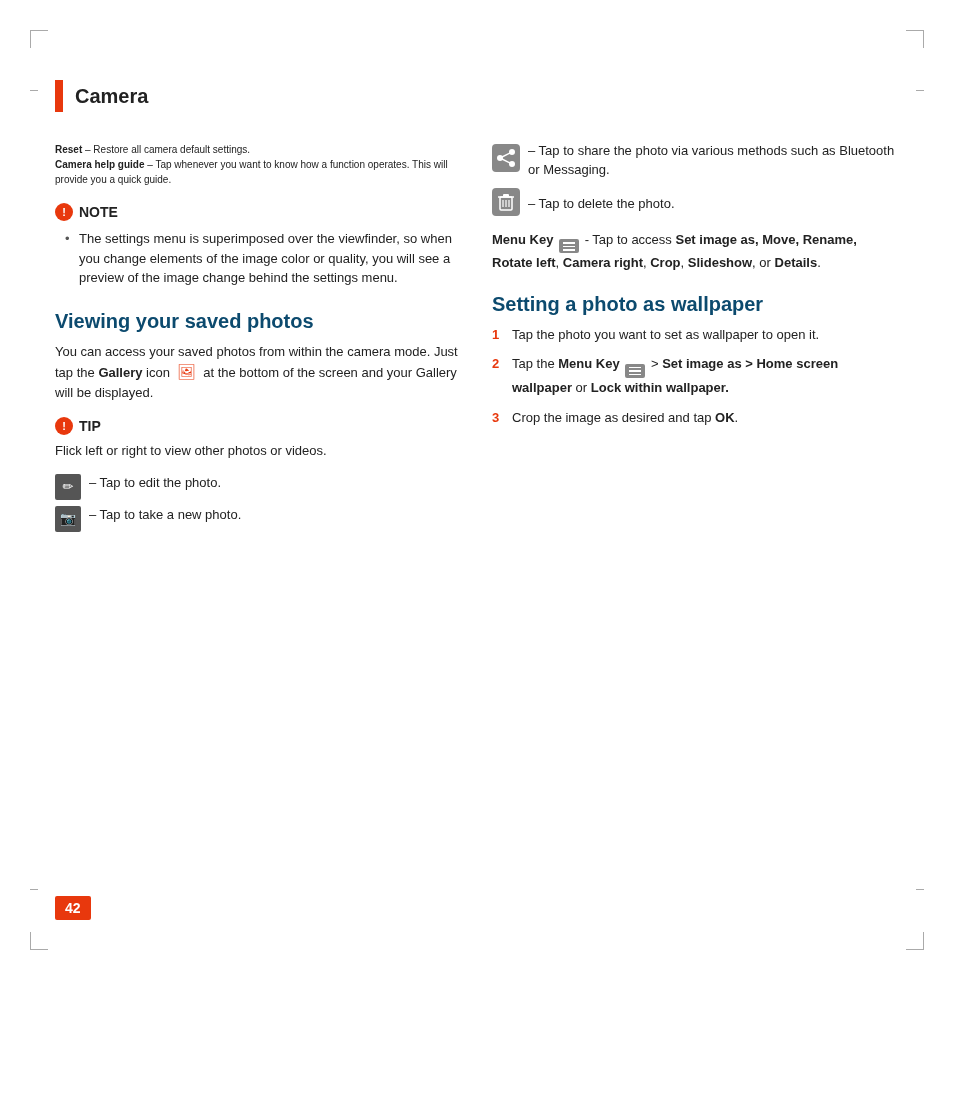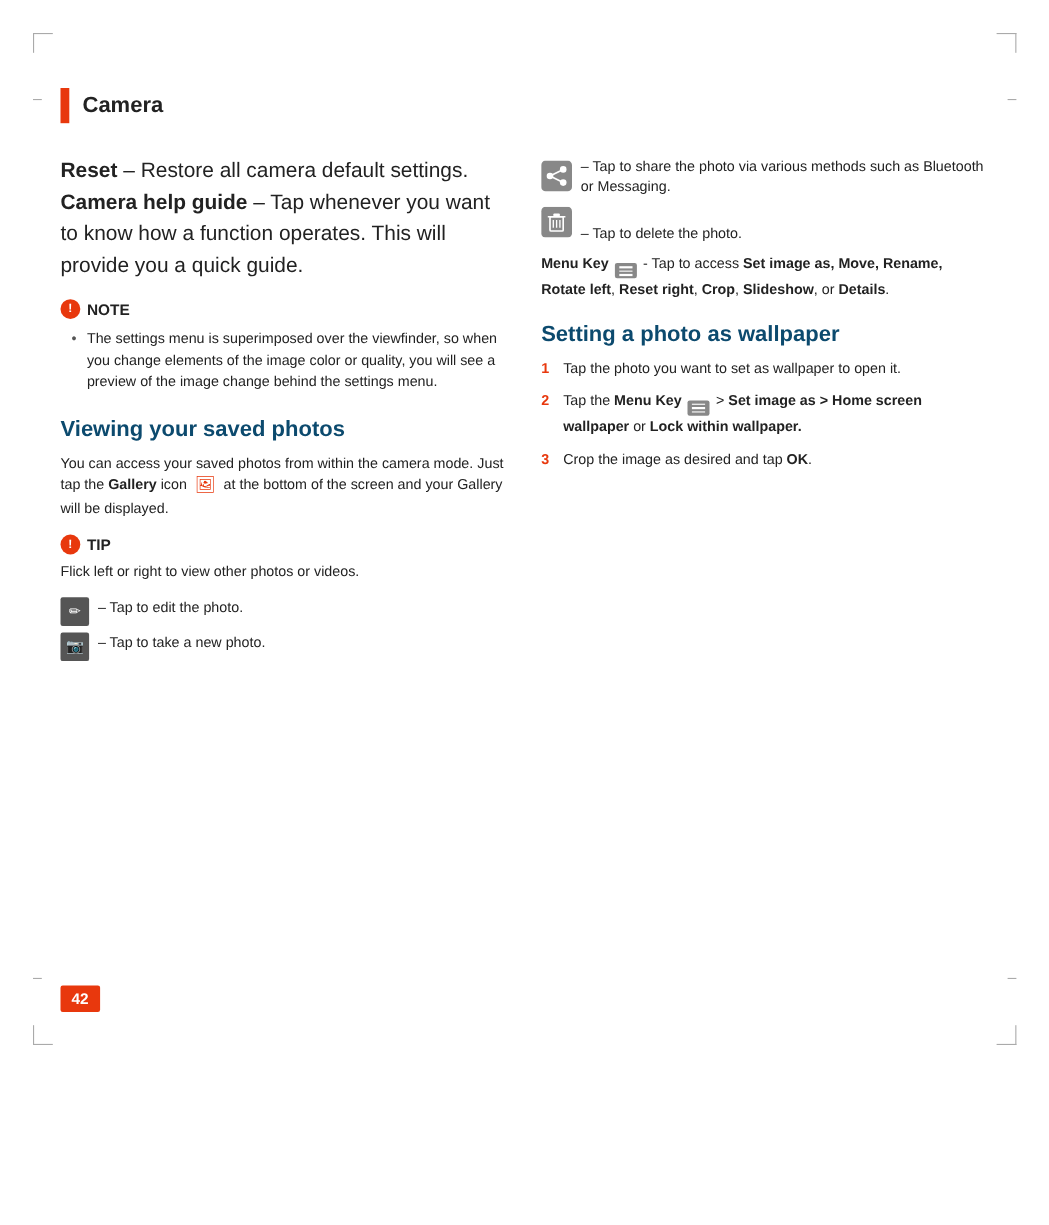--- a/index.html
+++ b/index.html
@@ -74,21 +74,21 @@
     }
     .col-left {
       flex: 1;
     }
     .col-right {
       flex: 1;
     }
 
     
     .intro-text {
-      font-size: 19px;
+      font-size: 10px;
       line-height: 1.5;
       margin-bottom: 16px;
     }
     .intro-text b {
       font-weight: bold;
     }
 
     
     .note-box {
       margin-bottom: 20px;
@@ -228,21 +228,21 @@
     }
     .menu-key-line {
       width: 12px;
       height: 1.5px;
       background: white;
     }
 
     
     .icon-row-right {
       display: flex;
-      align-items: flex-end;
+      align-items: center;
       margin-bottom: 8px;
       font-size: 13px;
       line-height: 1.45;
     }
 
     
     .menu-key-para {
       font-size: 13px;
       line-height: 1.5;
       margin-bottom: 18px;
@@ -385,21 +385,21 @@
         <p class="menu-key-para">
           <b>Menu Key</b>
           
           <span class="menu-key-box">
             <span class="menu-key-lines">
               <span class="menu-key-line"></span>
               <span class="menu-key-line"></span>
               <span class="menu-key-line"></span>
             </span>
           </span>
-          <span> - Tap to access </span><b>Set image as, Move, Rename, Rotate left</b>, <b>Reset right</b>, <b>Crop</b>, <b>Slideshow</b>, or <b>Details</b>.
+          <span> - Tap to access </span><b>Set image as, Move, Rename, Rotate left</b>, <b>Camera right</b>, <b>Crop</b>, <b>Slideshow</b>, or <b>Details</b>.
         </p>
 
         <h2 class="section-heading">Setting a photo as wallpaper</h2>
 
         <ol class="numbered-list">
           <li>
             <span class="num-badge">1</span>
             <span>Tap the photo you want to set as wallpaper to open it.</span>
           </li>
           <li>

